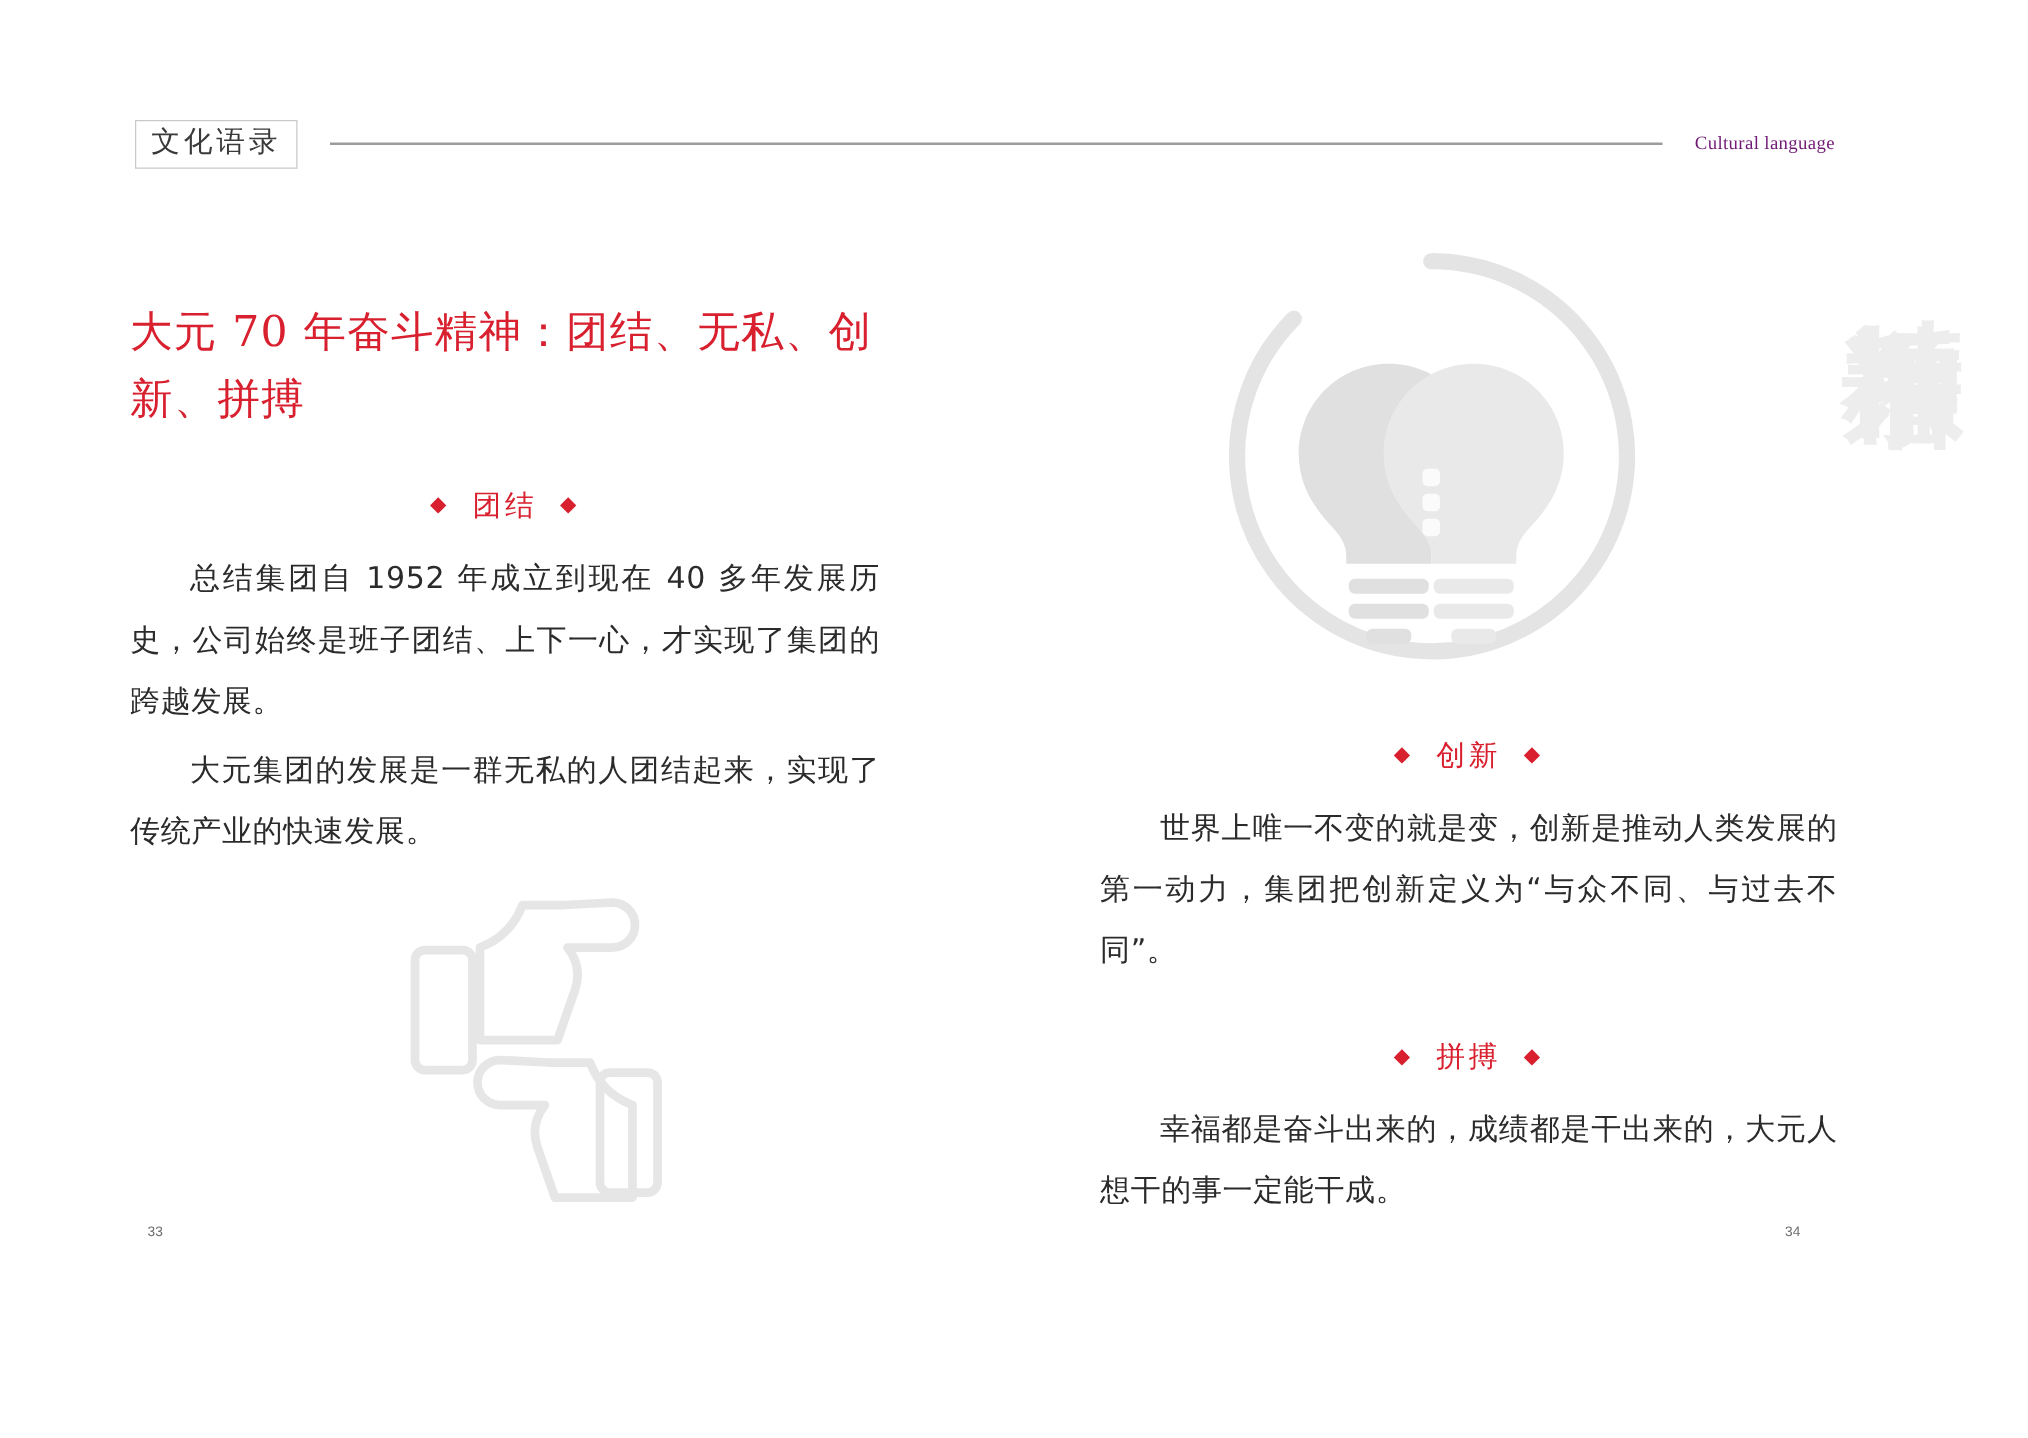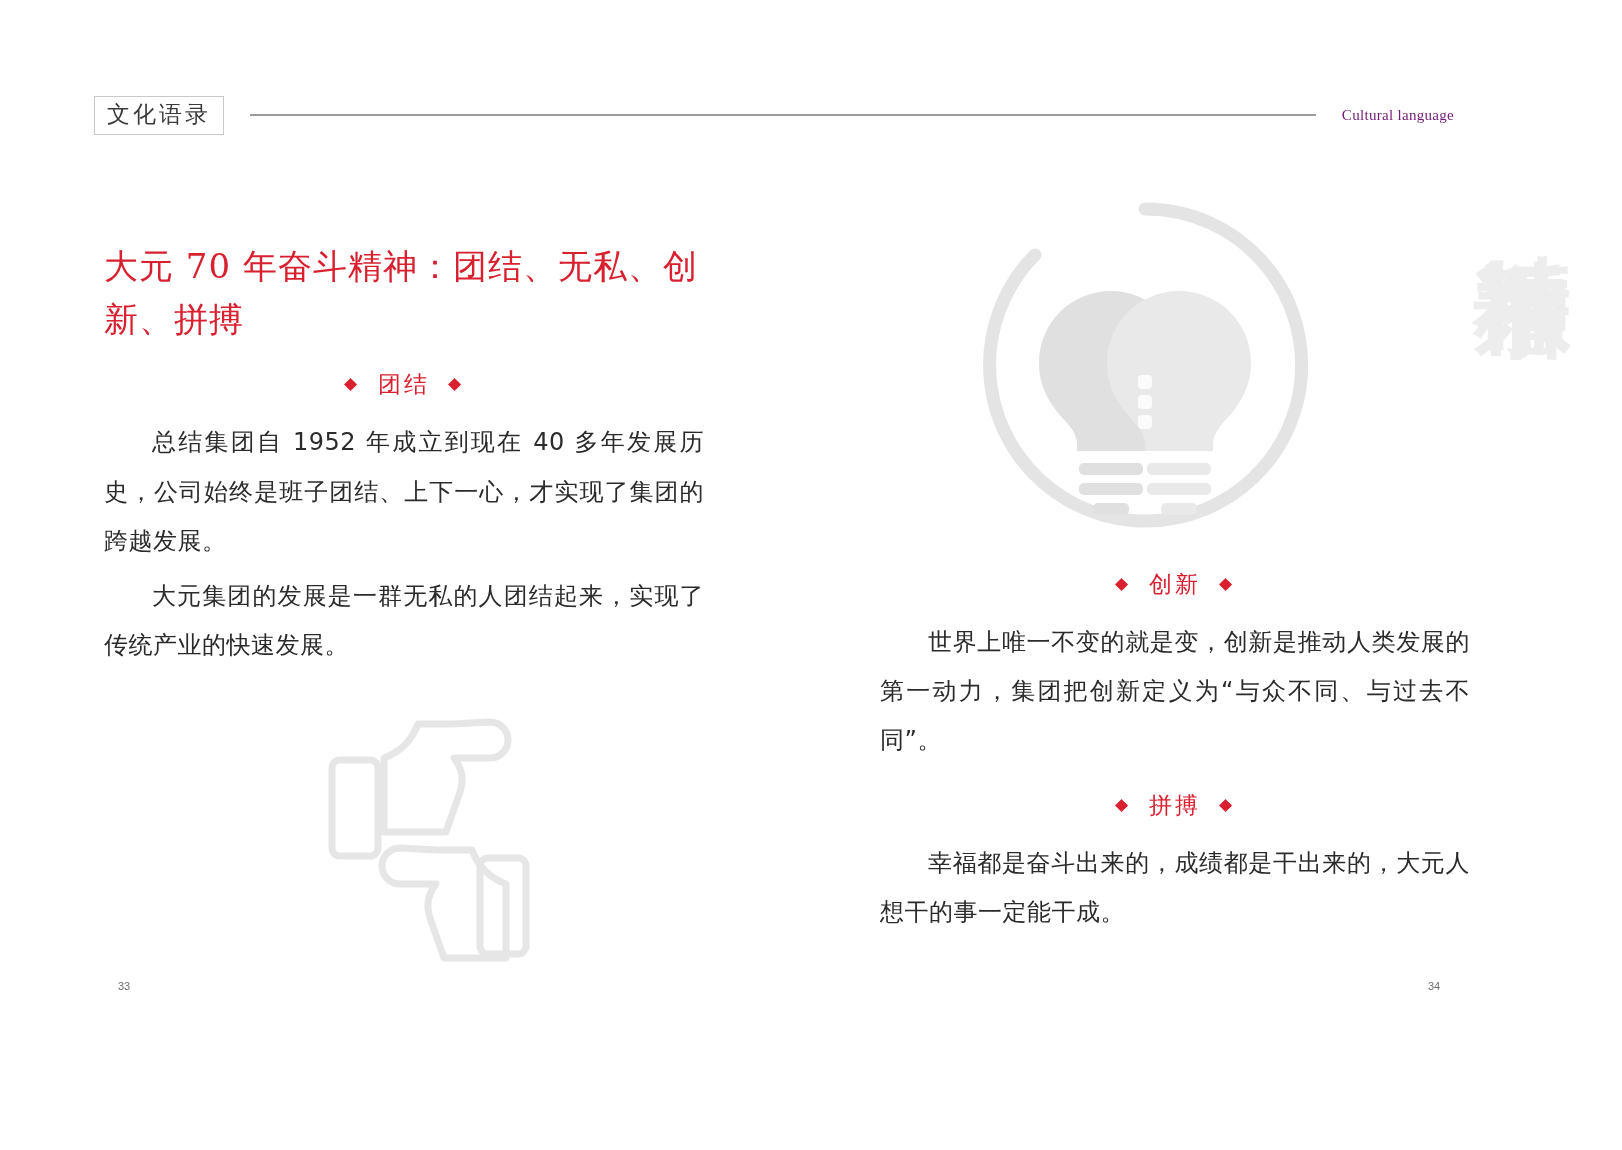--- a/index.html
+++ b/index.html
@@ -14,21 +14,21 @@
     position: relative;
     width: 1622px;
     height: 1150px;
     overflow: hidden;
     background: #ffffff;
   }
 
   
   .header {
     position: absolute;
-    left: 94px;
+    left: 108px;
     top: 92px;
     width: 1360px;
     height: 46px;
     display: flex;
     align-items: center;
   }
   .header-tag {
     border: 1px solid #c9c9c9;
     padding: 6px 12px 8px 12px;
     font-size: 23px;
@@ -74,21 +74,21 @@
     letter-spacing: 1px;
     font-family: "DejaVu Serif", "Liberation Serif", serif;
     margin: 0 0 18px 0;
   }
 
   .sub-head {
     text-align: center;
     color: #d8202f;
     font-size: 23px;
     letter-spacing: 3px;
-    margin: 24px 0 18px 0;
+    margin: 44px 0 18px 0;
     font-family: "DejaVu Sans", "Liberation Sans", sans-serif;
   }
   .sub-head .dia {
     font-size: 17px;
     position: relative;
     top: -3px;
     margin: 0 18px;
   }
 
   .para {

